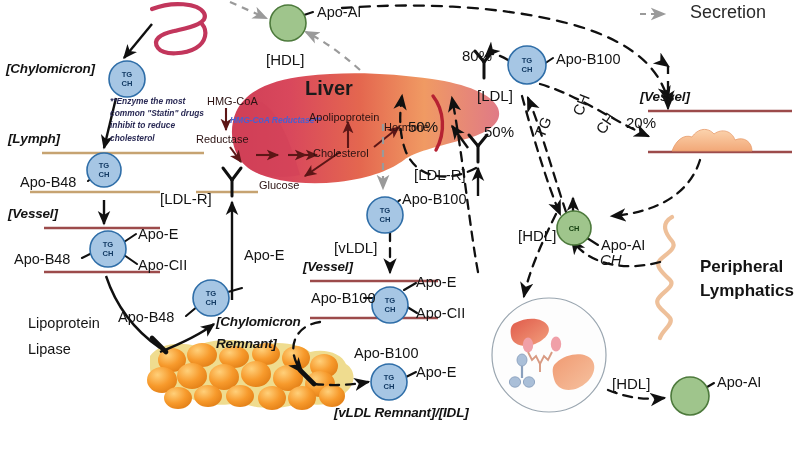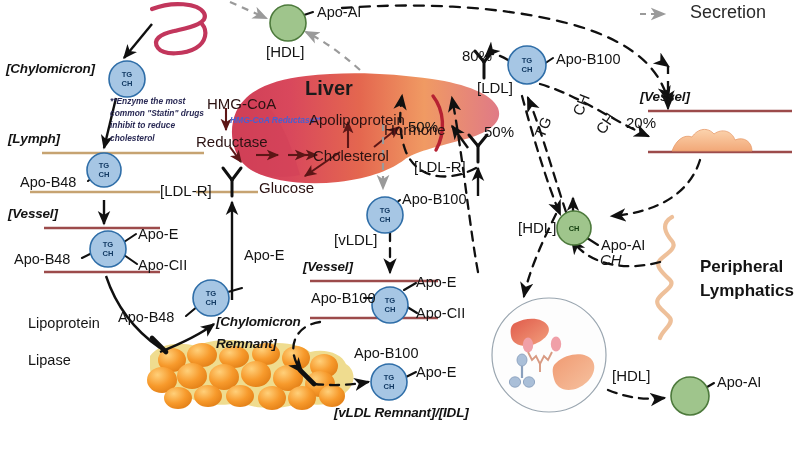--- a/index.html
+++ b/index.html
@@ -11,24 +11,24 @@
   }
   #stage { position:absolute; inset:0; width:800px; height:450px; }
   svg#art { position:absolute; left:0; top:0; width:800px; height:450px; }
 
   .lbl {
     position:absolute; white-space:nowrap; line-height:1.05;
     font-family:"Liberation Sans", sans-serif;
     color:#141414;
   }
   .compartment { font-style:italic; font-weight:bold; font-size:13.5px; letter-spacing:-0.2px; }
-  .bracket { font-size:15px; }
+  .bracket { font-size:15px;margin-top:8px; }
   .apo { font-size:14.5px; }
   .pct { font-size:15px; }
-  .biochem { font-size:15px; color:#2b1212; }
+  .biochem { font-size:11px; color:#2b1212; }
   .enzyme { font-size:8.6px; font-style:italic; font-weight:bold; color:#4a5fd0; letter-spacing:-0.1px; }
   .statin {
     font-size:8.4px; font-style:italic; font-weight:bold; color:#2a2a55;
     line-height:1.45; width:98px; white-space:normal;
   }
   .organ-title { font-weight:bold; font-size:19px; }
   .liver-title { font-weight:bold; font-size:20px; color:#1b1b1b; }
   .legend { font-size:18px; color:#2a2a2a; }
   .tgch { position:absolute; text-align:center; color:#123a63; font-weight:bold; pointer-events:none; }
   .tgch span { display:block; font-size:7.6px; line-height:1.22; }
@@ -356,21 +356,21 @@
 
   <div class="lbl apo" style="left:14px; top:252px;">Apo-B48</div>
   <div class="lbl apo" style="left:138px; top:227px;">Apo-E</div>
   <div class="lbl apo" style="left:138px; top:258px;">Apo-CII</div>
   <div class="tgch" style="left:92px; top:240px; width:32px;">
     <span>TG</span>
     <span>CH</span>
   </div>
 
   <div class="lbl" style="left:28px; top:316px; font-size:14.5px;">Lipoprotein</div>
-  <div class="lbl" style="left:28px; top:353px; font-size:14.5px;">Lipase</div>
+  <div class="lbl" style="left:28px; top:342px; font-size:14.5px;">Lipase</div>
 
   <div class="lbl apo" style="left:118px; top:310px;">Apo-B48</div>
   <div class="lbl apo" style="left:244px; top:248px;">Apo-E</div>
   <div class="lbl compartment" style="left:216px; top:315px;">[Chylomicron</div>
   <div class="lbl compartment" style="left:216px; top:337px;">Remnant]</div>
   <div class="tgch" style="left:195px; top:289px; width:32px;">
     <span>TG</span>
     <span>CH</span>
   </div>
 

